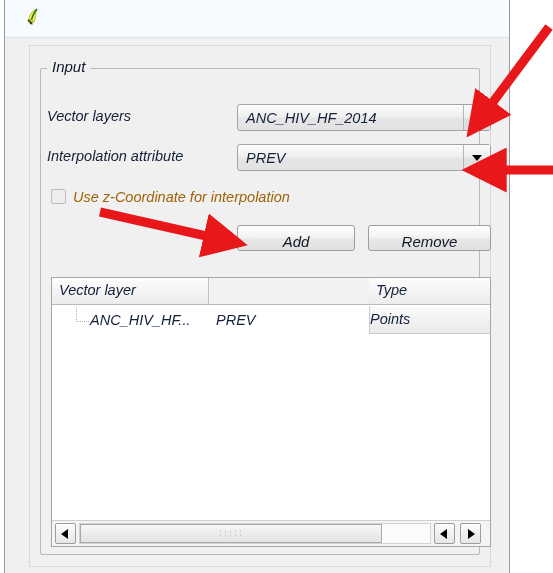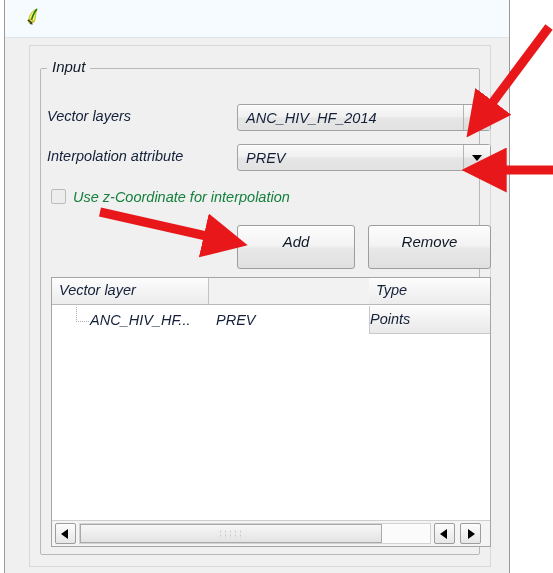--- a/index.html
+++ b/index.html
@@ -141,29 +141,29 @@
     width: 15px; height: 15px;
     background: #ededed;
     border: 1px solid #bcbcbc;
     border-radius: 2px;
     box-sizing: border-box;
   }
   #checkbox-label {
     position: absolute;
     left: 22px; top: 0px;
     font-size: 14.5px;
-    color: #15803d;
+    color: #a16207;
     white-space: nowrap;
     line-height: 18px;
   }
 
   
   .btn {
     position: absolute;
-    height: 44px;
+    height: 26px;
     background: linear-gradient(to bottom, #fdfdfd 0%, #f3f3f3 46%, #e8e8e8 54%, #e0e0e0 100%);
     border: 1px solid #9d9d9d;
     border-radius: 3px;
     box-sizing: border-box;
     text-align: center;
     font-size: 15px;
     color: #101828;
     line-height: 32px;
     box-shadow: inset 0 1px 0 #ffffff;
   }

